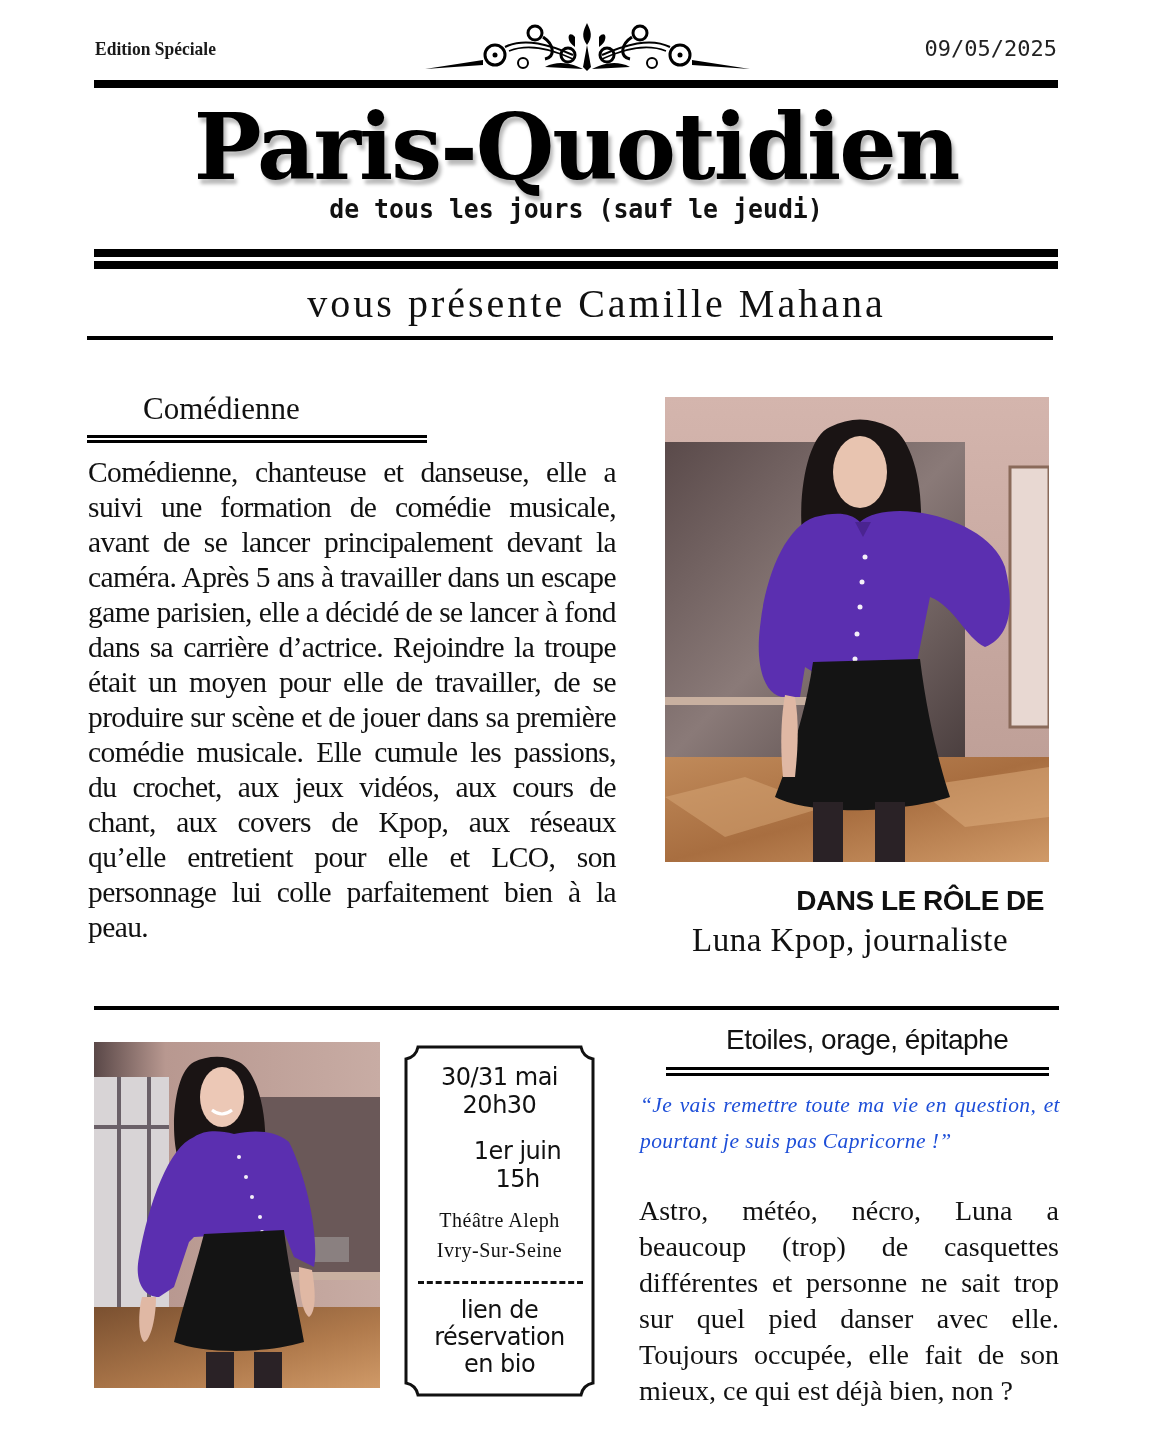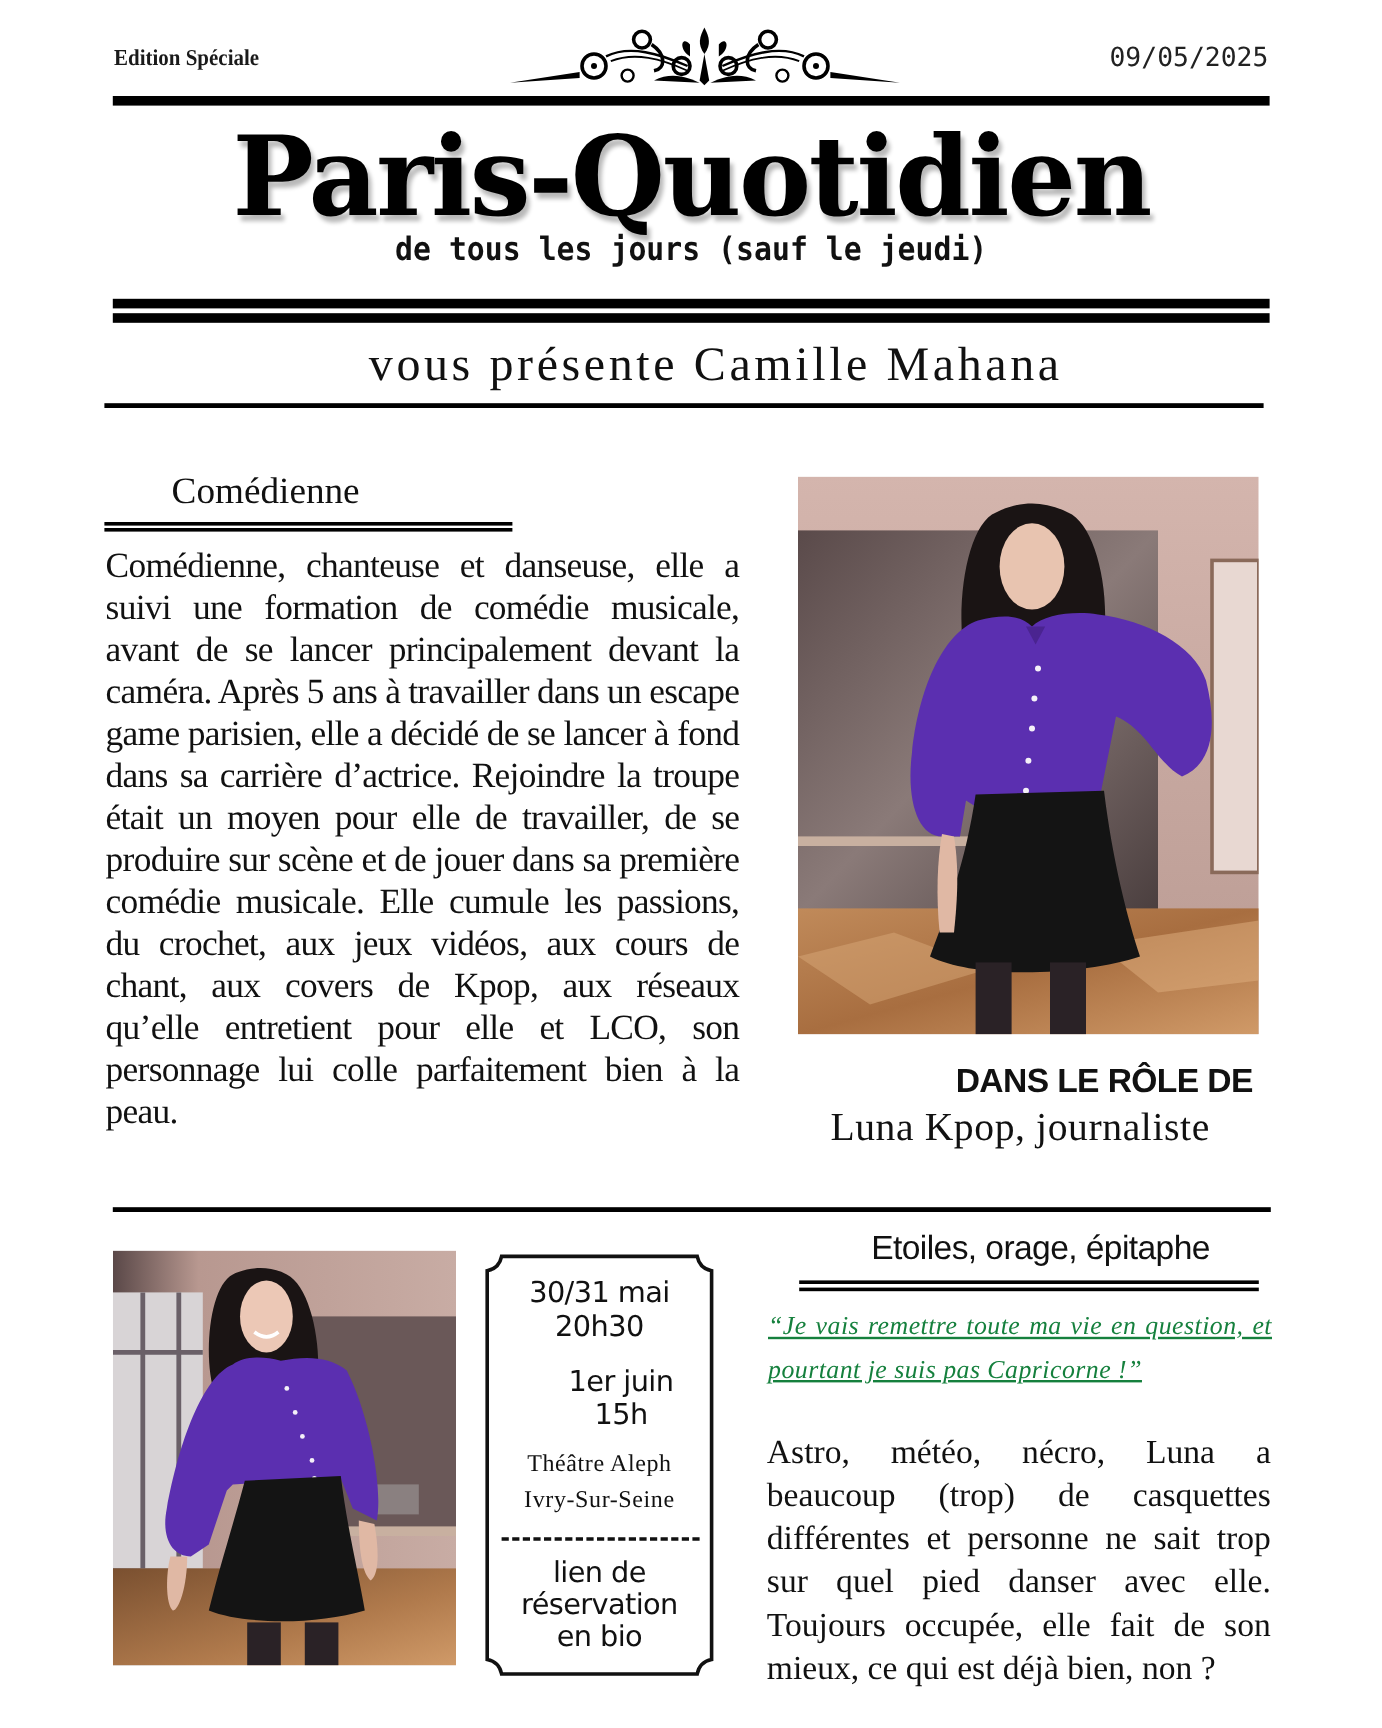--- a/index.html
+++ b/index.html
@@ -37,21 +37,21 @@
 
   .role-label { right: 108px; top: 885px; font-family: Liberation Sans, sans-serif; font-weight: bold; font-size: 28px; color: #111; letter-spacing: -0.5px; }
   .role-name { left: 692px; top: 922px; font-family: "Liberation Serif", serif; font-size: 33px; color: #111; letter-spacing: 0.5px; }
 
   .rule-mid { left: 94px; top: 1006px; width: 965px; height: 4px; background: #000; }
 
   .etoiles-title { left: 726px; top: 1024px; font-family: "Liberation Sans", sans-serif; font-size: 28px; color: #111; letter-spacing: -0.5px; }
   .rule-etoiles-a { left: 666px; top: 1067px; width: 383px; height: 3px; background: #000; }
   .rule-etoiles-b { left: 666px; top: 1073px; width: 383px; height: 3px; background: #000; }
 
-  .quote { left: 640px; top: 1087px; width: 420px; font-family: "Liberation Serif", serif; font-style: italic; font-size: 21.5px; line-height: 36px; text-align: justify; color: #15803d; letter-spacing: 0.4px; text-decoration: underline; }
+  .quote { left: 640px; top: 1087px; width: 420px; font-family: "Liberation Serif", serif; font-style: italic; font-size: 21.5px; line-height: 36px; text-align: justify; color: #1d4ed8; letter-spacing: 0.4px; }
   .desc { left: 639px; top: 1193px; width: 420px; font-family: "Liberation Serif", serif; font-size: 28px; line-height: 36px; text-align: justify; color: #111; }
 
   .ticket { left: 404px; top: 1045px; width: 191px; height: 376px; }
   .ticket svg.frame { position: absolute; left: 0; top: 0; }
   .ticket-text { position: absolute; left: 0; width: 191px; text-align: center; color: #111; }
   .t-date1 { top: 18px; font-family: "DejaVu Sans", sans-serif; font-size: 24px; line-height: 28px; letter-spacing: -0.5px; }
   .t-date2 { top: 92px; font-family: "DejaVu Sans", sans-serif; font-size: 24px; line-height: 28px; letter-spacing: -0.5px; padding-left: 36px; }
   .t-venue { top: 160px; font-family: "Liberation Serif", serif; font-size: 20px; line-height: 30px; letter-spacing: 0.5px; }
   .t-dash { top: 236px; left: 14px; width: 165px; border-top: 3px dashed #111; }
   .t-link { top: 252px; font-family: "DejaVu Sans", sans-serif; font-size: 24px; line-height: 27px; letter-spacing: -0.5px; }

